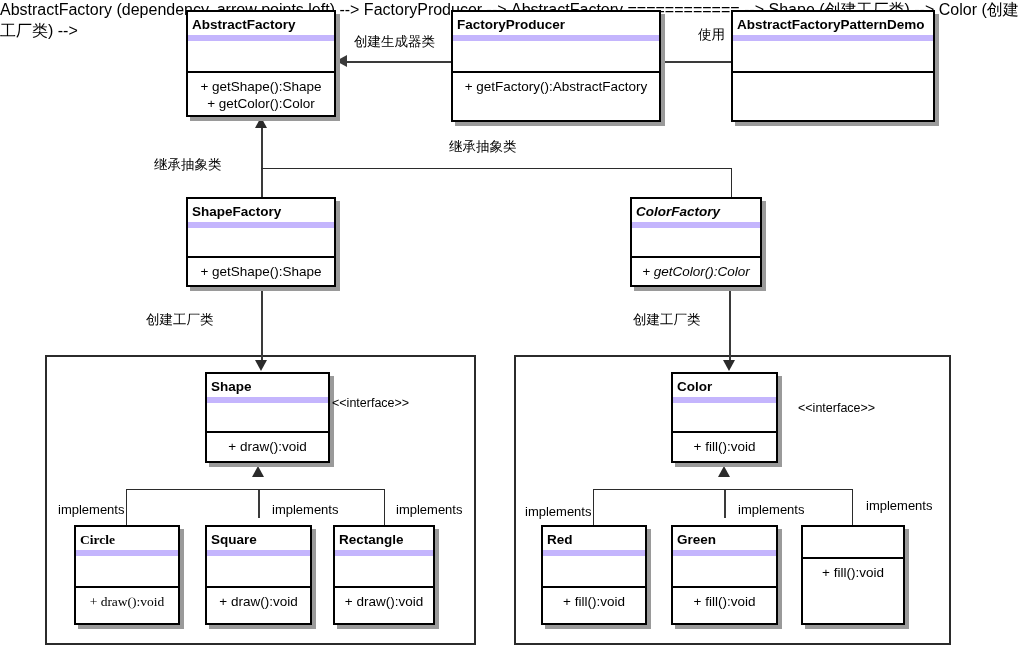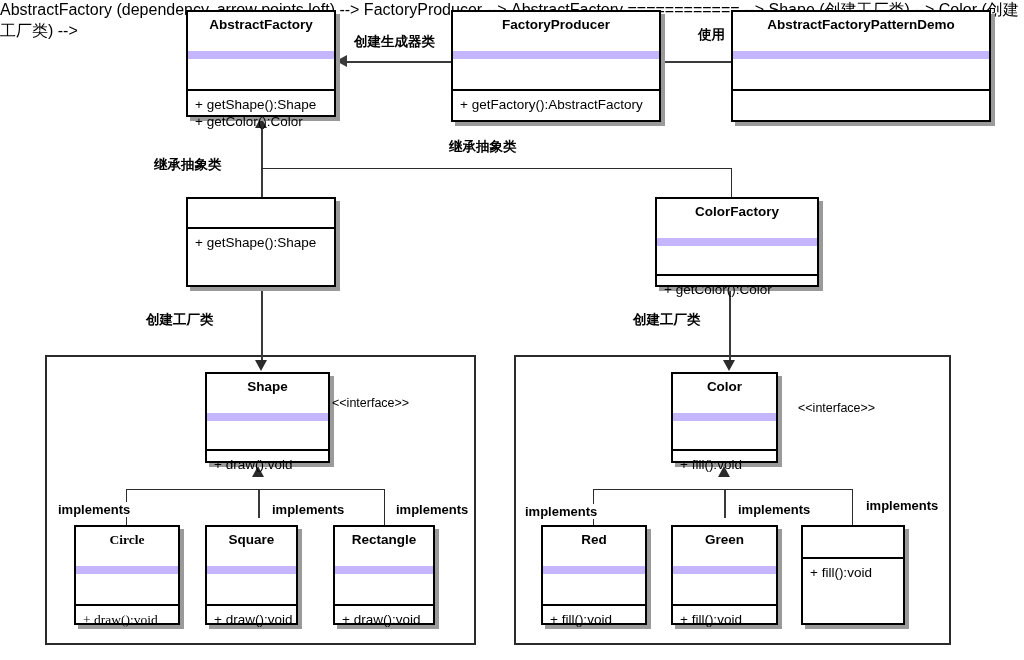--- a/index.html
+++ b/index.html
@@ -22,42 +22,42 @@
   .uml-box {
     position: absolute;
     box-sizing: border-box;
     background: #ffffff;
     border: 2px solid #000000;
     box-shadow: 4px 4px 0 0 #9a9a9a;
     z-index: 5;
   }
   .uml-name {
     box-sizing: border-box;
-    text-align: center;
     font-weight: bold;
     font-size: 13.5px;
     color: #000;
-    border-bottom: 8px solid #c4b5fd;
-    padding: 5px 4px 18px 4px;
+    border-bottom: 6px solid #c4b5fd;
+    padding: 5px 4px 2px 4px;
     line-height: 1.15;
     white-space: nowrap;
   }
   .uml-attrs {
     box-sizing: border-box;
     border-bottom: 2px solid #000;
     min-height: 28px;
     padding: 4px 6px;
   }
   .uml-ops {
     box-sizing: border-box;
     padding: 5px 7px 6px 7px;
     font-size: 13.5px;
     color: #000;
     line-height: 1.28;
     white-space: nowrap;
+    text-align: center;
   }
   .uml-ops div { white-space: nowrap; }
 
   
   .group-box {
     position: absolute;
     box-sizing: border-box;
     border: 2px solid #2b2b2b;
     background: transparent;
     z-index: 1;
@@ -116,21 +116,20 @@
 
   
   .edge-label {
     position: absolute;
     font-size: 13px;
     color: #000;
     white-space: nowrap;
     z-index: 6;
     background: #ffffff;
     padding: 0 2px;
-    font-weight: bold;
   }
   .edge-label.cn {
     font-family: "DejaVu Sans", "Liberation Sans", sans-serif;
     font-size: 13.5px;
   }
   .stereotype {
     position: absolute;
     font-size: 12.5px;
     color: #000;
     white-space: nowrap;
@@ -158,21 +157,21 @@
   </div>
 
   <div class="uml-box" style="left:451px; top:10px; width:210px; height:112px;">
     <div class="uml-name">FactoryProducer</div>
     <div class="uml-attrs" style="height:32px;"></div>
     <div class="uml-ops">
       <div>+ getFactory():AbstractFactory</div>
     </div>
   </div>
 
-  <div class="uml-box" style="left:731px; top:10px; width:260px; height:112px;">
+  <div class="uml-box" style="left:731px; top:10px; width:204px; height:112px;">
     <div class="uml-name">AbstractFactoryPatternDemo</div>
     <div class="uml-attrs" style="height:32px;"></div>
   </div>
 
    AbstractFactory (dependency, arrow points left) --&gt;
   <div class="hline" style="left:347px; top:61px; width:104px;"></div>
   <div class="arrow-left" style="left:336px; top:55px;"></div>
   <div class="edge-label cn" style="left:352px; top:33px;">创建生成器类</div>
 
    FactoryProducer --&gt;
@@ -187,27 +186,28 @@
   
   <div class="thin-hline" style="left:261px; top:168px; width:470px;"></div>
   <div class="thin-vline" style="left:731px; top:168px; height:29px;"></div>
 
   <div class="edge-label cn" style="left:152px; top:156px;">继承抽象类</div>
   <div class="edge-label cn" style="left:447px; top:138px;">继承抽象类</div>
 
   
 
   <div class="uml-box" style="left:186px; top:197px; width:150px; height:90px;">
+    <div class="uml-name">ShapeFactory</div>
     <div class="uml-attrs" style="height:30px;"></div>
     <div class="uml-ops">
       <div>+ getShape():Shape</div>
     </div>
   </div>
 
-  <div class="uml-box" style="left:655px; top:197px; width:164px; height:90px;">
+  <div class="uml-box" style="left:630px; top:197px; width:132px; height:90px;font-style:italic;">
     <div class="uml-name">ColorFactory</div>
     <div class="uml-attrs" style="height:30px;"></div>
     <div class="uml-ops">
       <div>+ getColor():Color</div>
     </div>
   </div>
 
    Shape  (创建工厂类) --&gt;
   <div class="vline" style="left:261px; top:291px; height:71px;"></div>
   <div class="arrow-down" style="left:255px; top:360px;"></div>
@@ -263,21 +263,21 @@
   
 
   <div class="uml-box" style="left:74px; top:525px; width:106px; height:100px;font-family:Liberation Serif, serif;">
     <div class="uml-name">Circle</div>
     <div class="uml-attrs" style="height:32px;"></div>
     <div class="uml-ops">
       <div>+ draw():void</div>
     </div>
   </div>
 
-  <div class="uml-box" style="left:205px; top:525px; width:93px; height:100px;">
+  <div class="uml-box" style="left:205px; top:525px; width:107px; height:100px;">
     <div class="uml-name">Square</div>
     <div class="uml-attrs" style="height:32px;"></div>
     <div class="uml-ops">
       <div>+ draw():void</div>
     </div>
   </div>
 
   <div class="uml-box" style="left:333px; top:525px; width:102px; height:100px;">
     <div class="uml-name">Rectangle</div>
     <div class="uml-attrs" style="height:32px;"></div>

